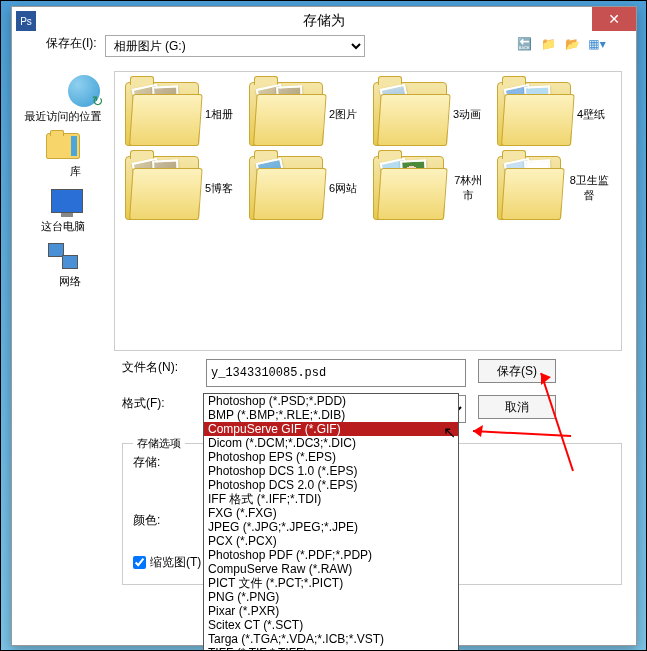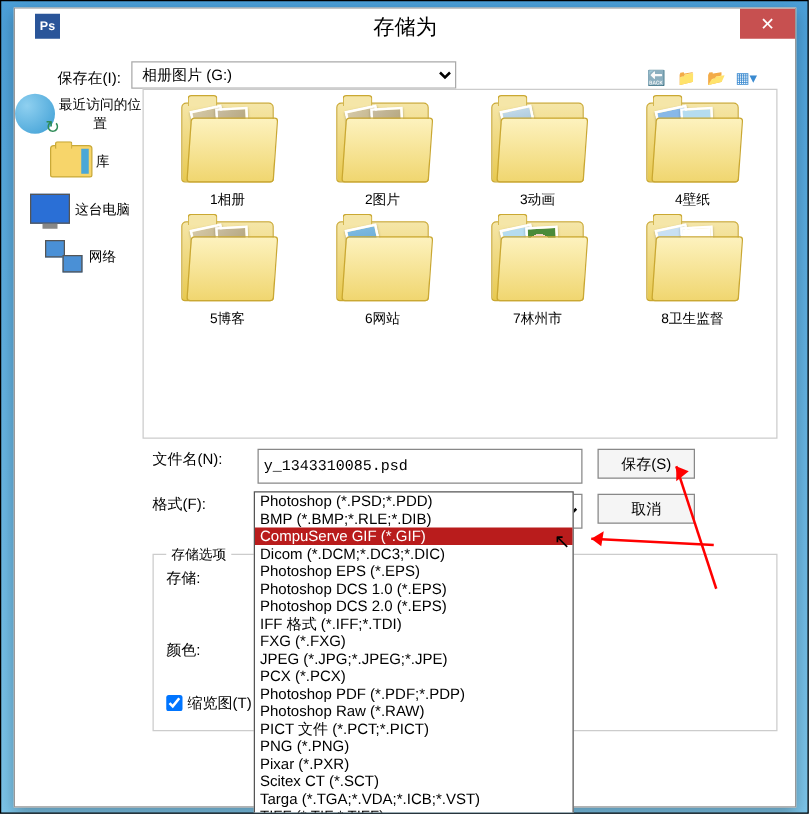--- a/index.html
+++ b/index.html
@@ -1,44 +1,44 @@
 <!DOCTYPE html>
 <html><head>
 <meta charset="utf-8">
 <style>
 *{box-sizing:border-box;margin:0;padding:0;font-family:"Microsoft YaHei",SimSun,sans-serif;font-size:12px}
 body{width:647px;height:651px;background:linear-gradient(to bottom,#4b9fd8,#7cc4e8);position:relative;overflow:hidden;border:1px solid #000}
 .dialog{position:absolute;left:10px;top:5px;width:626px;height:640px;background:#fff;border:1px solid #999;box-shadow:0 4px 12px rgba(0,0,0,.3)}
 .titlebar{height:28px;background:#fff;display:flex;align-items:center;position:relative}
-.titlebar .icon{width:20px;height:20px;margin-left:16px;background:#2a5599;display:flex;align-items:center;justify-content:center;color:#fff;font-weight:bold;font-size:10px}
-.titlebar .title{position:absolute;left:50%;transform:translateX(-50%);font-size:17px}
+.titlebar .icon{width:20px;height:20px;margin-left:4px;background:#2a5599;display:flex;align-items:center;justify-content:center;color:#fff;font-weight:normal;font-size:10px}
+.titlebar .title{position:absolute;left:50%;transform:translateX(-50%);font-size:14px}
 .titlebar .close{position:absolute;right:0;top:0;width:44px;height:24px;background:#c75050;color:#fff;display:flex;align-items:center;justify-content:center;font-size:14px}
-.toolbar{height:36px;display:flex;align-items:flex-end;padding:0 10px;gap:8px}
+.toolbar{height:36px;display:flex;align-items:flex-start;padding:0 10px;gap:8px}
 .toolbar .label{margin-left:24px}
 .toolbar select{flex:1;max-width:260px;height:22px;border:1px solid #aaa;padding:0 4px;background:#fff}
 .tool-icons{display:flex;gap:6px;margin-left:auto;margin-right:20px}
 .tool-icons span{width:18px;height:18px;display:flex;align-items:center;justify-content:center}
 .body-area{display:flex;height:280px}
 .sidebar{width:102px;display:flex;flex-direction:column;align-items:center;gap:6px;padding-top:4px}
-.side-item{display:flex;flex-direction:row;align-items:center;gap:2px;cursor:pointer}
+.side-item{display:flex;flex-direction:column;align-items:flex-end;gap:2px;cursor:pointer}
 .side-item .ico{width:36px;height:32px;display:flex;align-items:center;justify-content:center;font-size:26px}
 .side-item .lbl{font-size:11px;text-align:center}
 .globe{background:radial-gradient(circle at 30% 30%,#8fd0f0,#3b9dd4);border-radius:50%;width:32px;height:32px;position:relative}
 .globe::after{content:"↻";position:absolute;right:-4px;bottom:-2px;color:#2e8b57;font-size:14px}
 .monitor{width:32px;height:24px;background:#2a6fd6;border:1px solid #555;position:relative}
 .monitor::after{content:"";position:absolute;left:50%;bottom:-5px;transform:translateX(-50%);width:12px;height:4px;background:#888}
 .folder-lib{width:34px;height:26px;background:#f7d56a;border-radius:3px 3px 2px 2px;border:1px solid #c9a938;position:relative}
 .folder-lib::before{content:"";position:absolute;left:3px;top:-4px;width:12px;height:5px;background:#f7d56a;border:1px solid #c9a938;border-bottom:none;border-radius:2px 2px 0 0}
 .folder-lib::after{content:"";position:absolute;right:2px;top:2px;width:6px;height:20px;background:#4aa7d8}
 .netico{width:30px;height:26px;position:relative}
 .netico::before{content:"";position:absolute;left:0;top:0;width:14px;height:12px;background:#4a90d6;border:1px solid #555}
 .netico::after{content:"";position:absolute;right:0;bottom:0;width:14px;height:12px;background:#4a90d6;border:1px solid #555}
 .file-pane{flex:1;border:1px solid #ccc;margin-right:14px;padding:10px;overflow:auto;background:#fff}
 .grid{display:grid;grid-template-columns:repeat(4,1fr);gap:10px 10px}
-.folder{display:flex;flex-direction:column;align-items:center;gap:6px;cursor:pointer}
+.folder{display:flex;flex-direction:row;align-items:center;gap:6px;cursor:pointer}
 .folder .f-ico{width:74px;height:64px;position:relative}
 .f-back{position:absolute;inset:0;background:linear-gradient(to bottom,#f5e6a8,#e8c94f);border-radius:4px 4px 3px 3px;border:1px solid #caa832}
 .f-back::before{content:"";position:absolute;left:4px;top:-7px;width:22px;height:8px;background:#f5e6a8;border:1px solid #caa832;border-bottom:none;border-radius:3px 3px 0 0}
 .f-front{position:absolute;left:4px;right:0;bottom:0;height:52px;background:linear-gradient(to bottom,#fdf2be,#f0d670);border-radius:3px;border:1px solid #caa832;transform:skewX(-4deg);transform-origin:bottom left}
 .thumb{position:absolute;border:2px solid #fff;box-shadow:0 1px 2px rgba(0,0,0,.3)}
 .thumb.a{left:10px;top:4px;width:26px;height:36px;transform:rotate(-12deg);background:linear-gradient(135deg,#d4c8a8,#b8a878)}
 .thumb.b{left:28px;top:4px;width:26px;height:36px;transform:rotate(-3deg);background:linear-gradient(135deg,#c8bca0,#a89868)}
 .thumb.photo1{background:linear-gradient(to bottom,#88b8e8 40%,#a8987a 40%)}
 .thumb.photo2{background:linear-gradient(to bottom,#b5dcf0 50%,#7aa848 50%)}
 .thumb.photo3{background:radial-gradient(circle at 40% 40%,#f5d5c8 38%,#4a8a3a 38%)}
@@ -249,21 +249,21 @@
     <div class="opt sel">CompuServe GIF (*.GIF)</div>
     <div class="opt">Dicom (*.DCM;*.DC3;*.DIC)</div>
     <div class="opt">Photoshop EPS (*.EPS)</div>
     <div class="opt">Photoshop DCS 1.0 (*.EPS)</div>
     <div class="opt">Photoshop DCS 2.0 (*.EPS)</div>
     <div class="opt">IFF 格式 (*.IFF;*.TDI)</div>
     <div class="opt">FXG (*.FXG)</div>
     <div class="opt">JPEG (*.JPG;*.JPEG;*.JPE)</div>
     <div class="opt">PCX (*.PCX)</div>
     <div class="opt">Photoshop PDF (*.PDF;*.PDP)</div>
-    <div class="opt">Photoshop Raw (*.RAW)</div>
+    <div class="opt">CompuServe Raw (*.RAW)</div>
     <div class="opt">PICT 文件 (*.PCT;*.PICT)</div>
     <div class="opt">PNG (*.PNG)</div>
     <div class="opt">Pixar (*.PXR)</div>
     <div class="opt">Scitex CT (*.SCT)</div>
     <div class="opt">Targa (*.TGA;*.VDA;*.ICB;*.VST)</div>
     <div class="opt">TIFF (*.TIF;*.TIFF)</div>
   </div>
 <div class="cursor">↖</div>
 
 <svg class="arrow" style="left:460px;top:360px" width="120" height="80">

